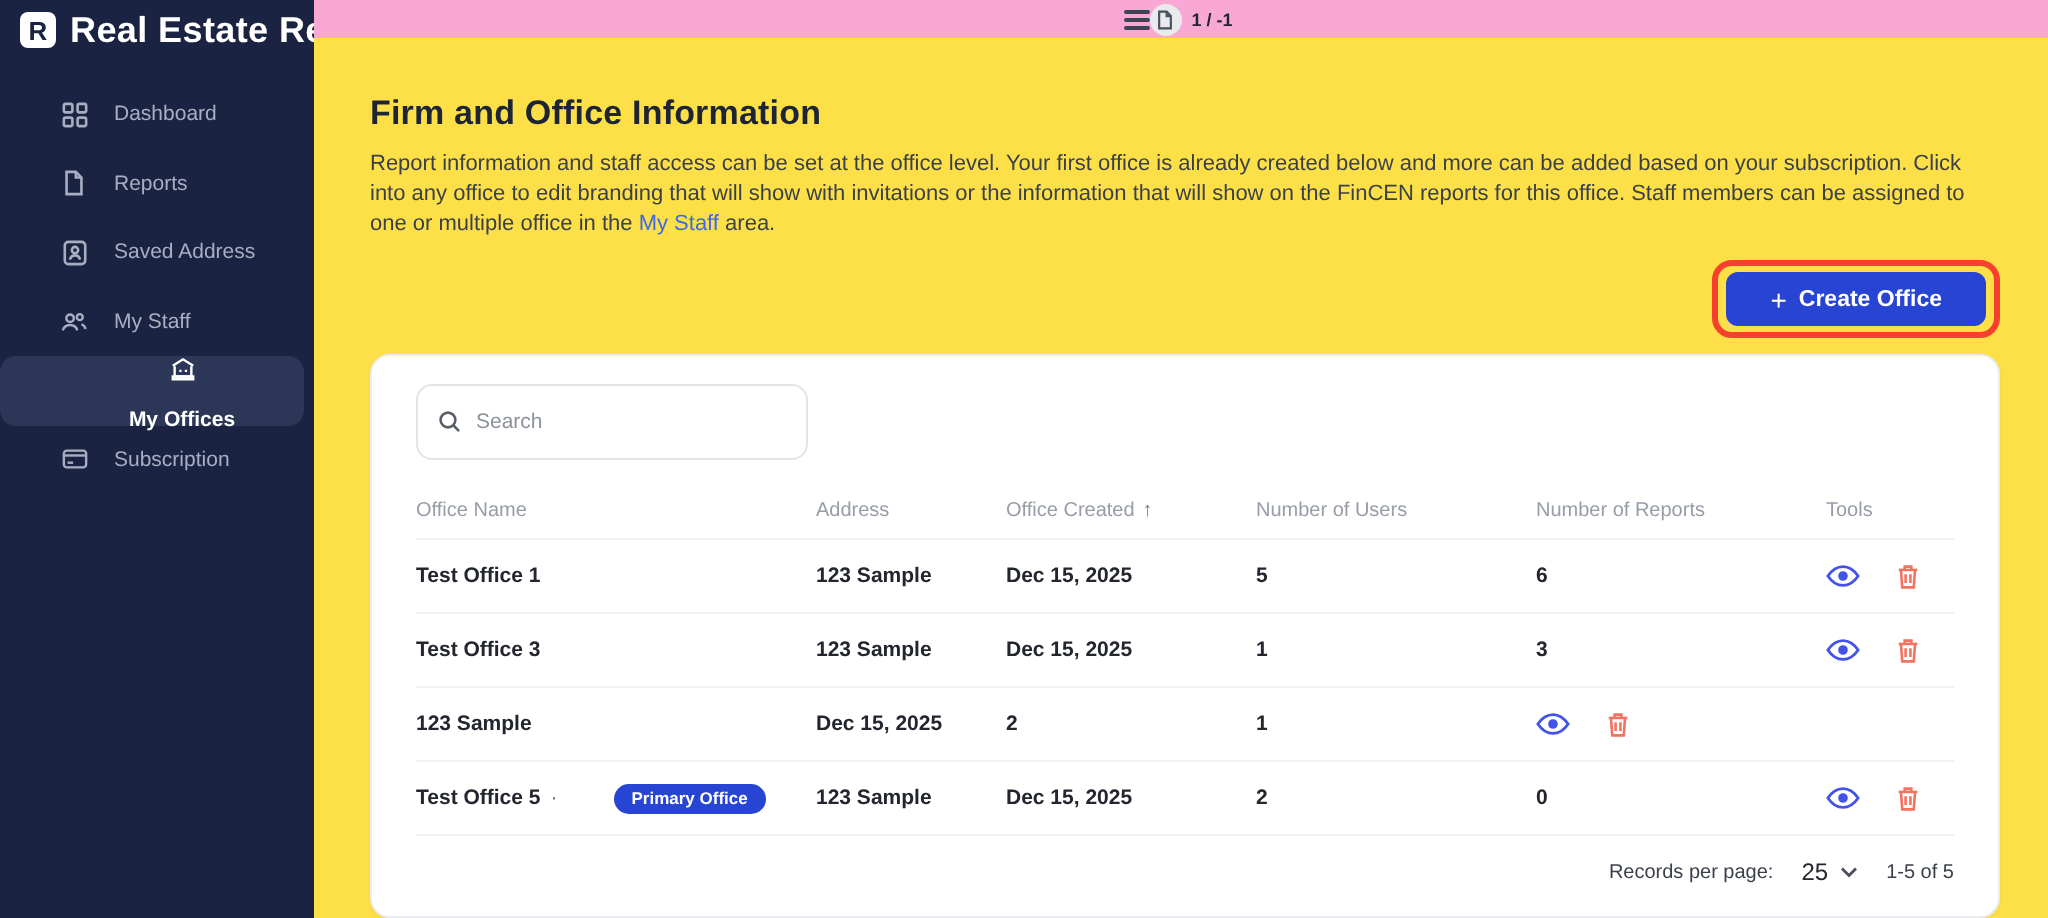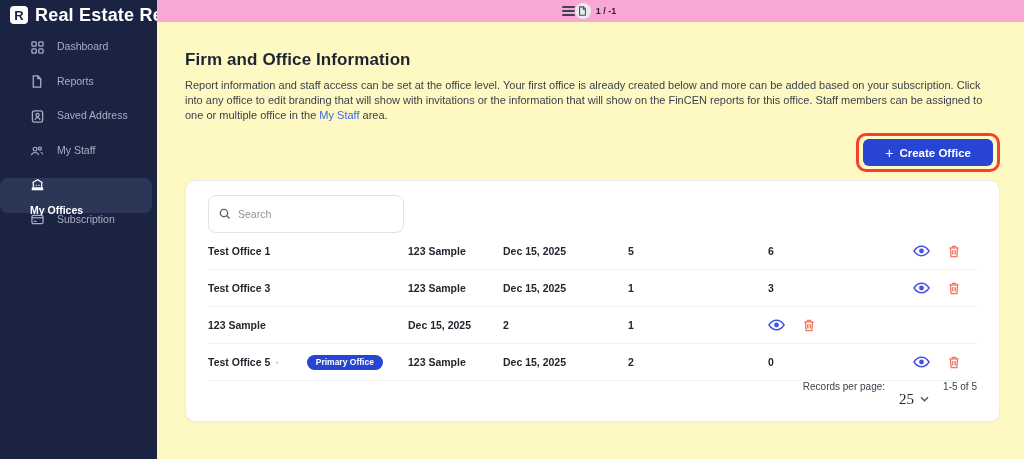--- a/index.html
+++ b/index.html
@@ -7,36 +7,36 @@
   body { font-family:"Liberation Sans", sans-serif; background:#f4f5f9; }
   .app { display:flex; width:1024px; height:459px; }
 
   
   .sidebar { width:157px; min-width:157px; background:#1b2342; color:#a8aec2; display:flex; flex-direction:column; }
   .logo-row { display:flex; align-items:center; gap:7px; padding:7px 10px; height:30px; }
   .logo-box { width:18px; height:18px; background:#ffffff; border-radius:4px; display:flex; align-items:center; justify-content:center; flex-shrink:0; }
   .logo-r { color:#1b2342; font-weight:bold; font-size:13px; line-height:1; }
   .logo-title { color:#ffffff; font-size:18px; font-weight:bold; white-space:nowrap; letter-spacing:0.2px; }
   nav { margin-top:10px; display:flex; flex-direction:column; }
-  .nav-item { display:flex; align-items:flex-start; gap:13px; height:34.5px; padding-left:30px; cursor:pointer; font-size:10.5px; }
+  .nav-item { display:flex; align-items:center; gap:13px; height:34.5px; padding-left:30px; cursor:pointer; font-size:10.5px; }
   .nav-item .nav-icon { width:14px; height:14px; display:flex; align-items:center; justify-content:center; }
   .nav-item.active { background:#2c3657; border-radius:8px; margin:0 5px 0 0; color:#ffffff; font-weight:bold;flex-direction:column; }
   .nav-icon svg { stroke:#a8aec2; }
   .nav-item.active .nav-icon svg { stroke:#ffffff; }
 
   
   .main { flex:1; display:flex; flex-direction:column; }
   .topbar { height:22px; background:#f9a8d4; display:flex; align-items:center; justify-content:center; padding:0 14px 0 11px; }
   .hamburger { display:inline-flex; flex-direction:column; gap:2px; cursor:pointer; }
   .hamburger i { display:block; width:13px; height:2px; background:#3d4354; border-radius:1px; }
   .topbar-right { display:flex; align-items:center; gap:5px; }
   .doc-circle { width:16px; height:16px; border-radius:50%; background:#e9eaee; display:flex; align-items:center; justify-content:center; cursor:pointer; }
   .counter { font-size:9px; font-weight:bold; color:#23262e; }
 
-  .content { flex:1; padding:28px 24px 0 28px; background:#fef9c3; }
+  .content { flex:1; padding:28px 24px 0 28px; background:#fde047; }
   h1 { font-size:17px; font-weight:bold; color:#1d2433; letter-spacing:0.1px; }
   .desc { margin-top:8px; font-size:11px; line-height:15px; color:#3a3f4a; max-width:800px; }
   .desc a { color:#3e68e8; text-decoration:none; cursor:pointer; }
 
   .btn-row { display:flex; justify-content:flex-end; margin-top:10px; }
   .annotation { border:3px solid #f4402c; border-radius:10px; padding:3px 4px; }
   .create-btn { background:#2745d2; color:#ffffff; border:none; border-radius:6px; height:27px; padding:0 22px; font-size:11.5px; font-weight:bold; font-family:"Liberation Sans", sans-serif; display:flex; align-items:center; gap:6px; cursor:pointer; }
   .create-btn .plus { font-size:14px; font-weight:normal; line-height:1; }
 
   
@@ -49,22 +49,22 @@
   .thead { margin-top:12px; height:28px; border-bottom:1px solid #f0f0f3; font-size:10px; color:#979ca6; }
   .thead .sortable { cursor:pointer; display:flex; align-items:center; gap:4px; }
   .sort { color:#7a7f89; font-size:10px; }
   .trow { height:37px; border-bottom:1px solid #f1f1f4; font-size:10.5px; font-weight:bold; color:#23262e; }
   .c-name { display:flex; align-items:center; gap:5px; }
   .sep { color:#6a6f79; font-weight:normal; }
   .badge { background:#2745d2; color:#ffffff; font-size:8.5px; font-weight:bold; padding:2.5px 9px; border-radius:999px; white-space:nowrap;margin-left:23px; }
   .c-tools { display:flex; align-items:center; gap:18px; }
   .icon-btn { display:inline-flex; cursor:pointer; }
 
-  .tfoot { display:flex; justify-content:flex-end; gap:14px; height:36px; font-size:10px; color:#3a3f4a; }
-  .rpp { display:flex; align-items:center; gap:6px; font-size:15px; color:#23262e; cursor:pointer;font-family:Liberation Serif, serif; }
+  .tfoot { display:flex; justify-content:flex-end; align-items:center; gap:14px; height:36px; font-size:10px; color:#3a3f4a; }
+  .rpp { display:flex; align-items:center; gap:6px; font-size:12px; color:#23262e; cursor:pointer; }
 </style>
 </head>
 <body>
 
 <div class="app">
 
   <aside class="sidebar">
     <div class="logo-row">
       <span class="logo-box">
           <span class="logo-r">R</span>
@@ -172,20 +172,31 @@
         <div class="search-box">
           <span style="display:inline-flex;">
             <svg width="12" height="12" viewBox="0 0 13 13" fill="none" stroke="#5a5f6a" stroke-width="1.4">
                 <circle cx="5.4" cy="5.4" r="4"></circle>
                 <path d="M8.4 8.4l3 3"></path>
               </svg>
           </span>
           <input type="text" placeholder="Search" style="">
         </div>
 
+        <div class="grid-row thead">
+          <span>Office Name</span>
+          <span>Address</span>
+          <span class="sortable">
+              <span>Office Created</span>
+              <span class="sort">↑</span>
+            </span>
+          <span>Number of Users</span>
+          <span>Number of Reports</span>
+          <span>Tools</span>
+        </div>
 
         <div class="grid-row trow">
           <span class="c-name">Test Office 1</span>
           <span>123 Sample</span>
           <span>Dec 15, 2025</span>
           <span>5</span>
           <span>6</span>
           <span class="c-tools">
             <span class="icon-btn">
                 <svg width="17" height="12" viewBox="0 0 18 12" fill="none" stroke="#4353e8" stroke-width="1.5">

